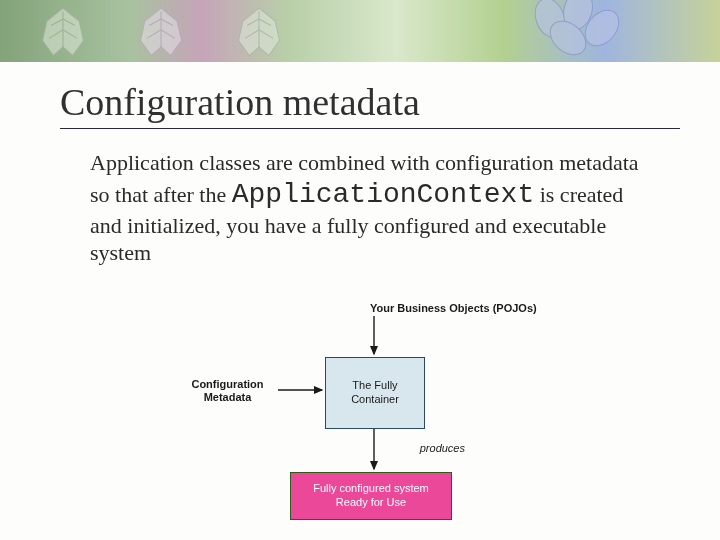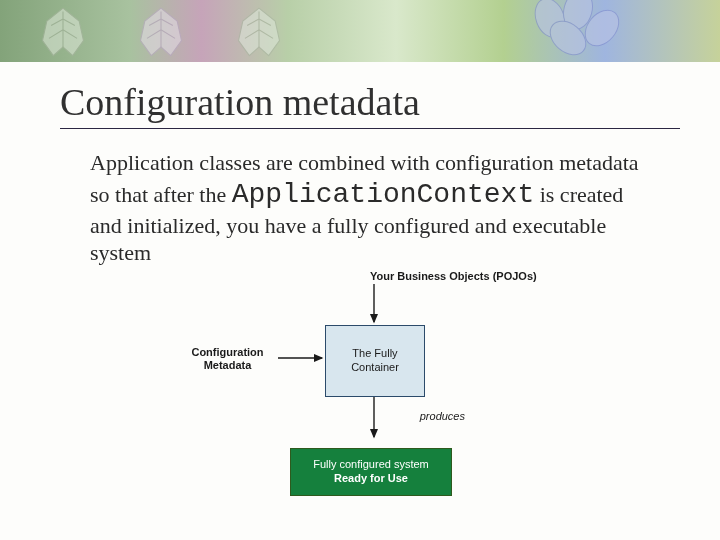--- a/index.html
+++ b/index.html
@@ -45,21 +45,21 @@
     color: #2a2a2a;
   }
   .code {
     font-family: "Courier New", Courier, monospace;
     font-size: 28px;
   }
   .diagram {
     position: relative;
     width: 380px;
     height: 225px;
-    margin: 3px auto 0 auto;
+    margin: 35px auto 0 auto;
   }
   .lbl {
     position: absolute;
     font-family: Arial, Helvetica, sans-serif;
     font-size: 11px;
     font-weight: bold;
     color: #1a1a1a;
     text-align: right;
     line-height: 1.2;
   }
@@ -76,36 +76,36 @@
     color: #1a1a1a;
     text-align: center;
     display: flex;
     align-items: center;
     justify-content: center;
     line-height: 1.25;
   }
   .box-ready {
     position: absolute;
     left: 120px;
-    top: 178px;
+    top: 170px;
     width: 160px;
     height: 46px;
     border: 1px solid #2e5a1e;
-    background: #15803d;
+    background: #ec4899;
     color: #ffffff;
     font-family: Arial, Helvetica, sans-serif;
     font-size: 11px;
     text-align: center;
     display: flex;
     flex-direction: column;
     align-items: center;
     justify-content: center;
     line-height: 1.25;
   }
-  .box-ready .r2 { font-weight: bold; }
+  .box-ready .r2 { font-weight: normal; }
   svg.arrows {
     position: absolute;
     left: 0; top: 0;
     width: 380px; height: 225px;
     pointer-events: none;
   }
 </style>
 </head>
 <body>
 

